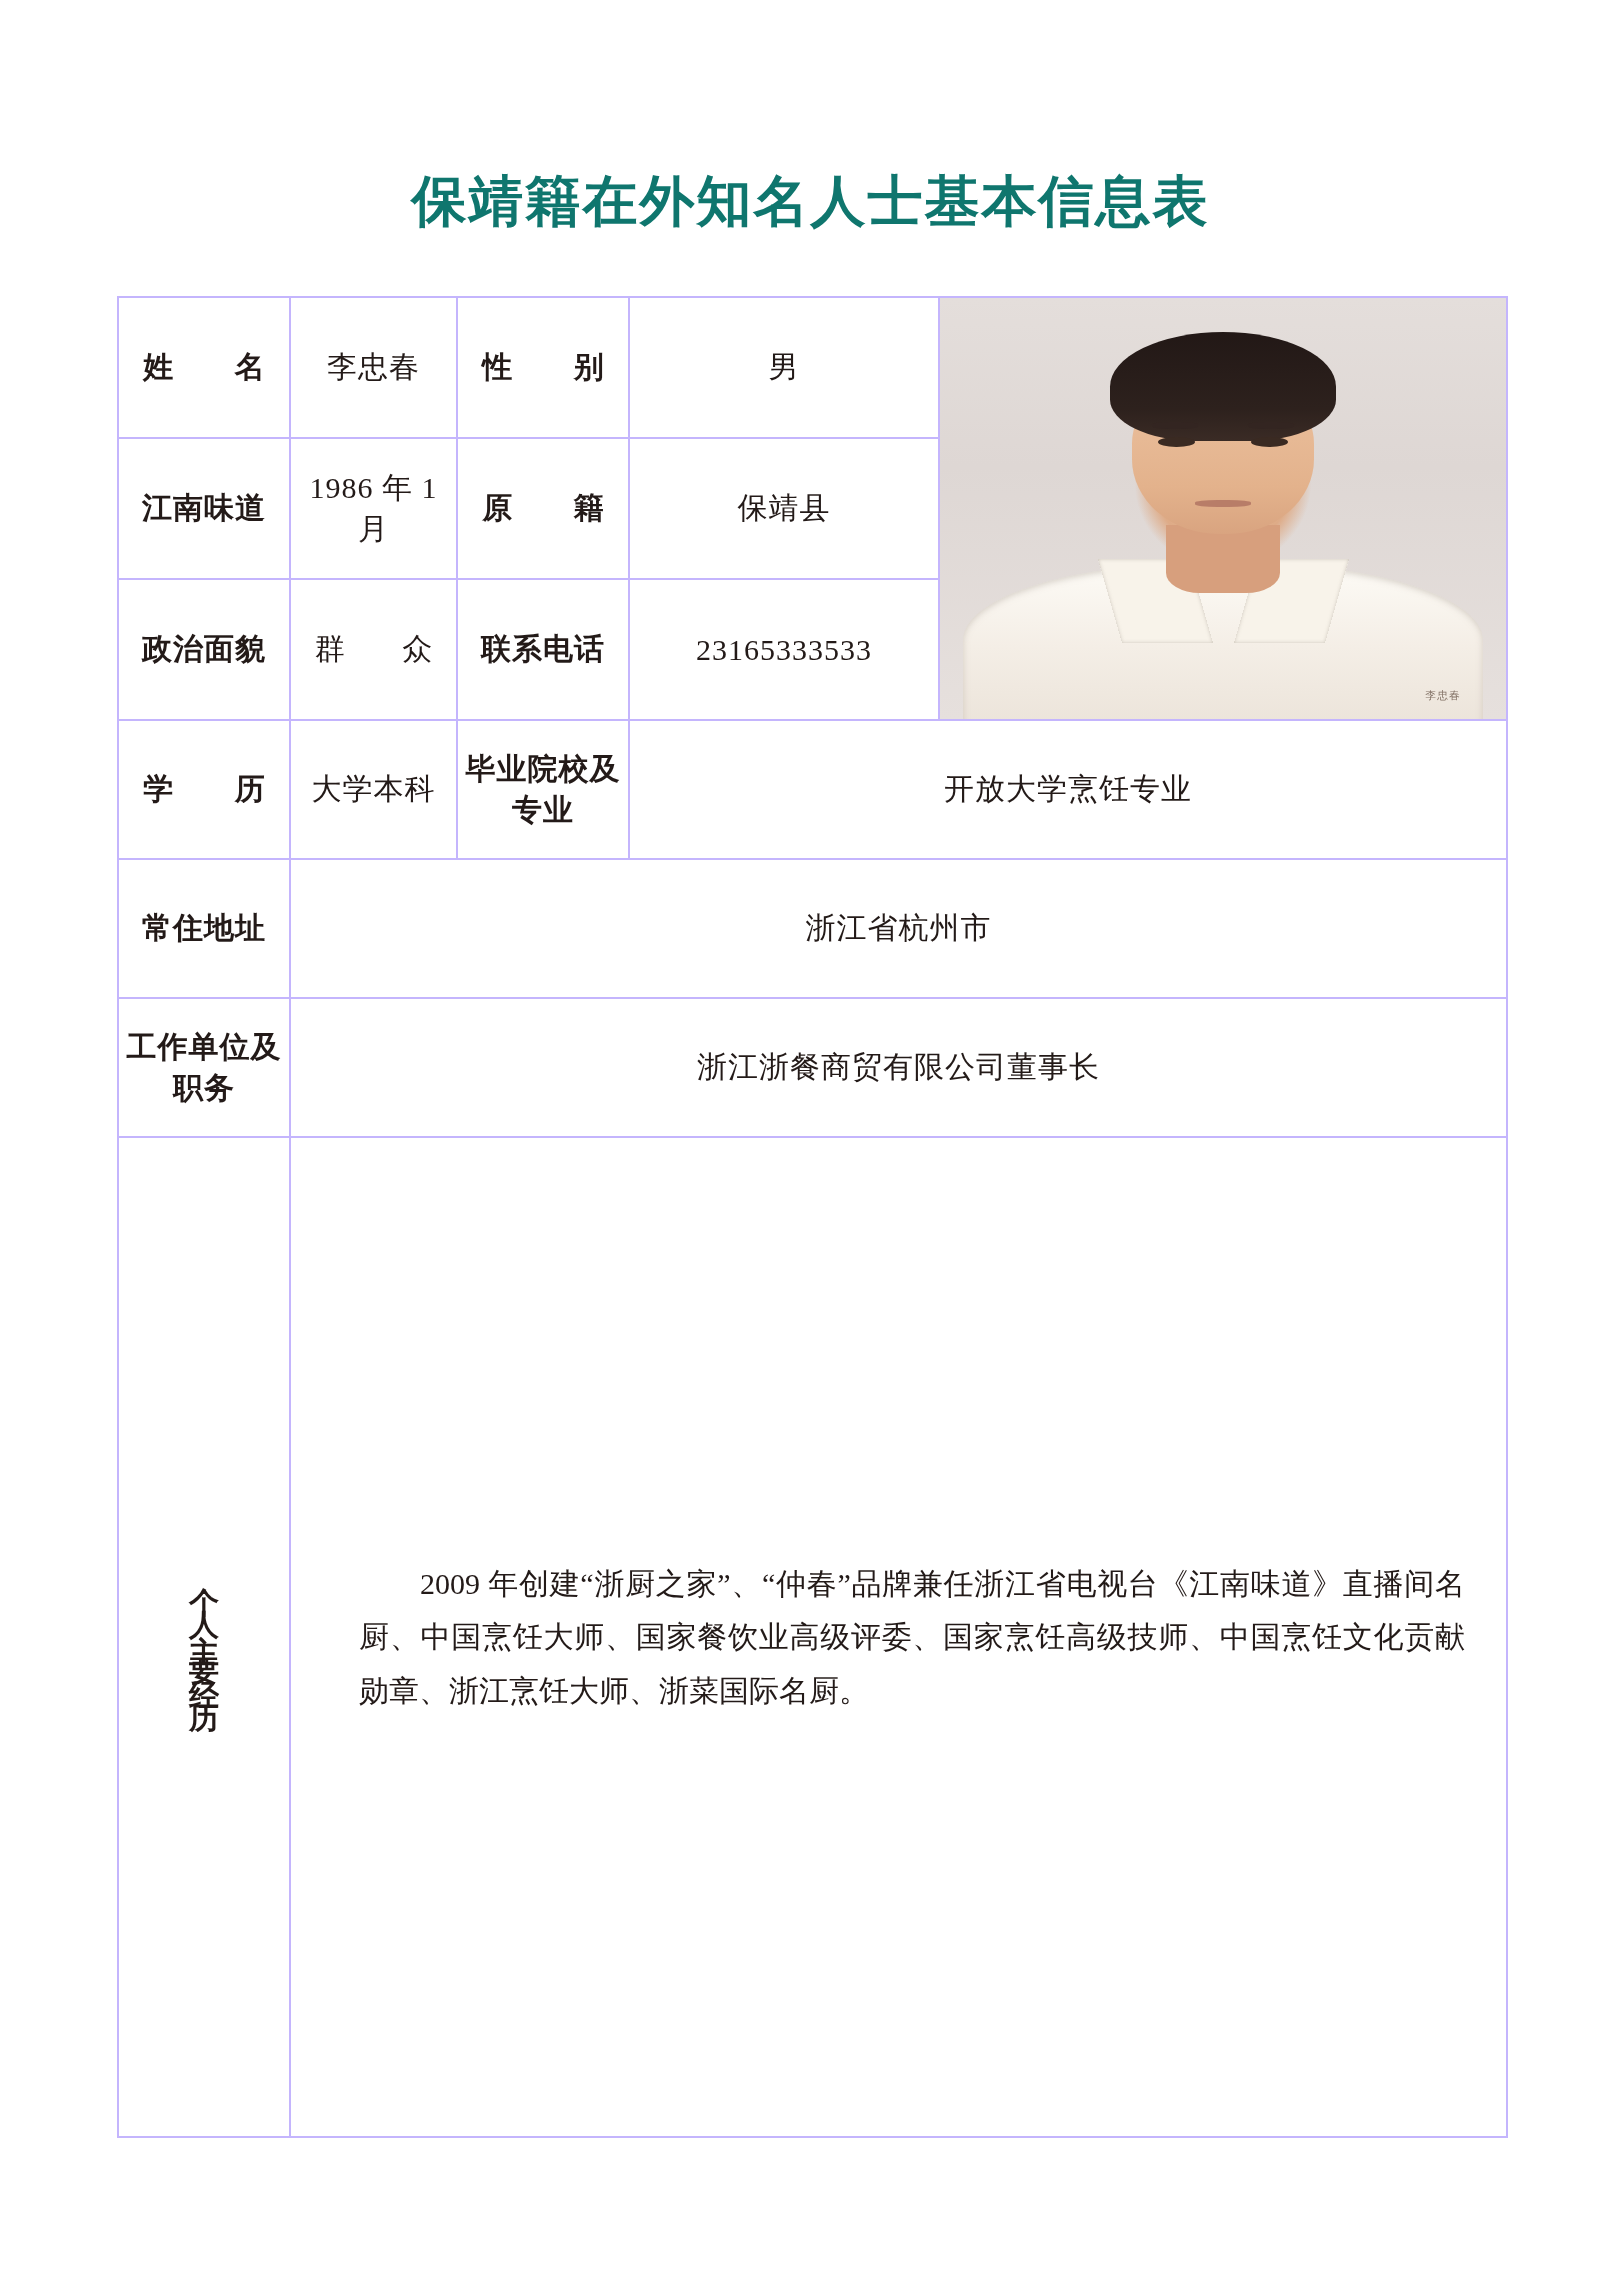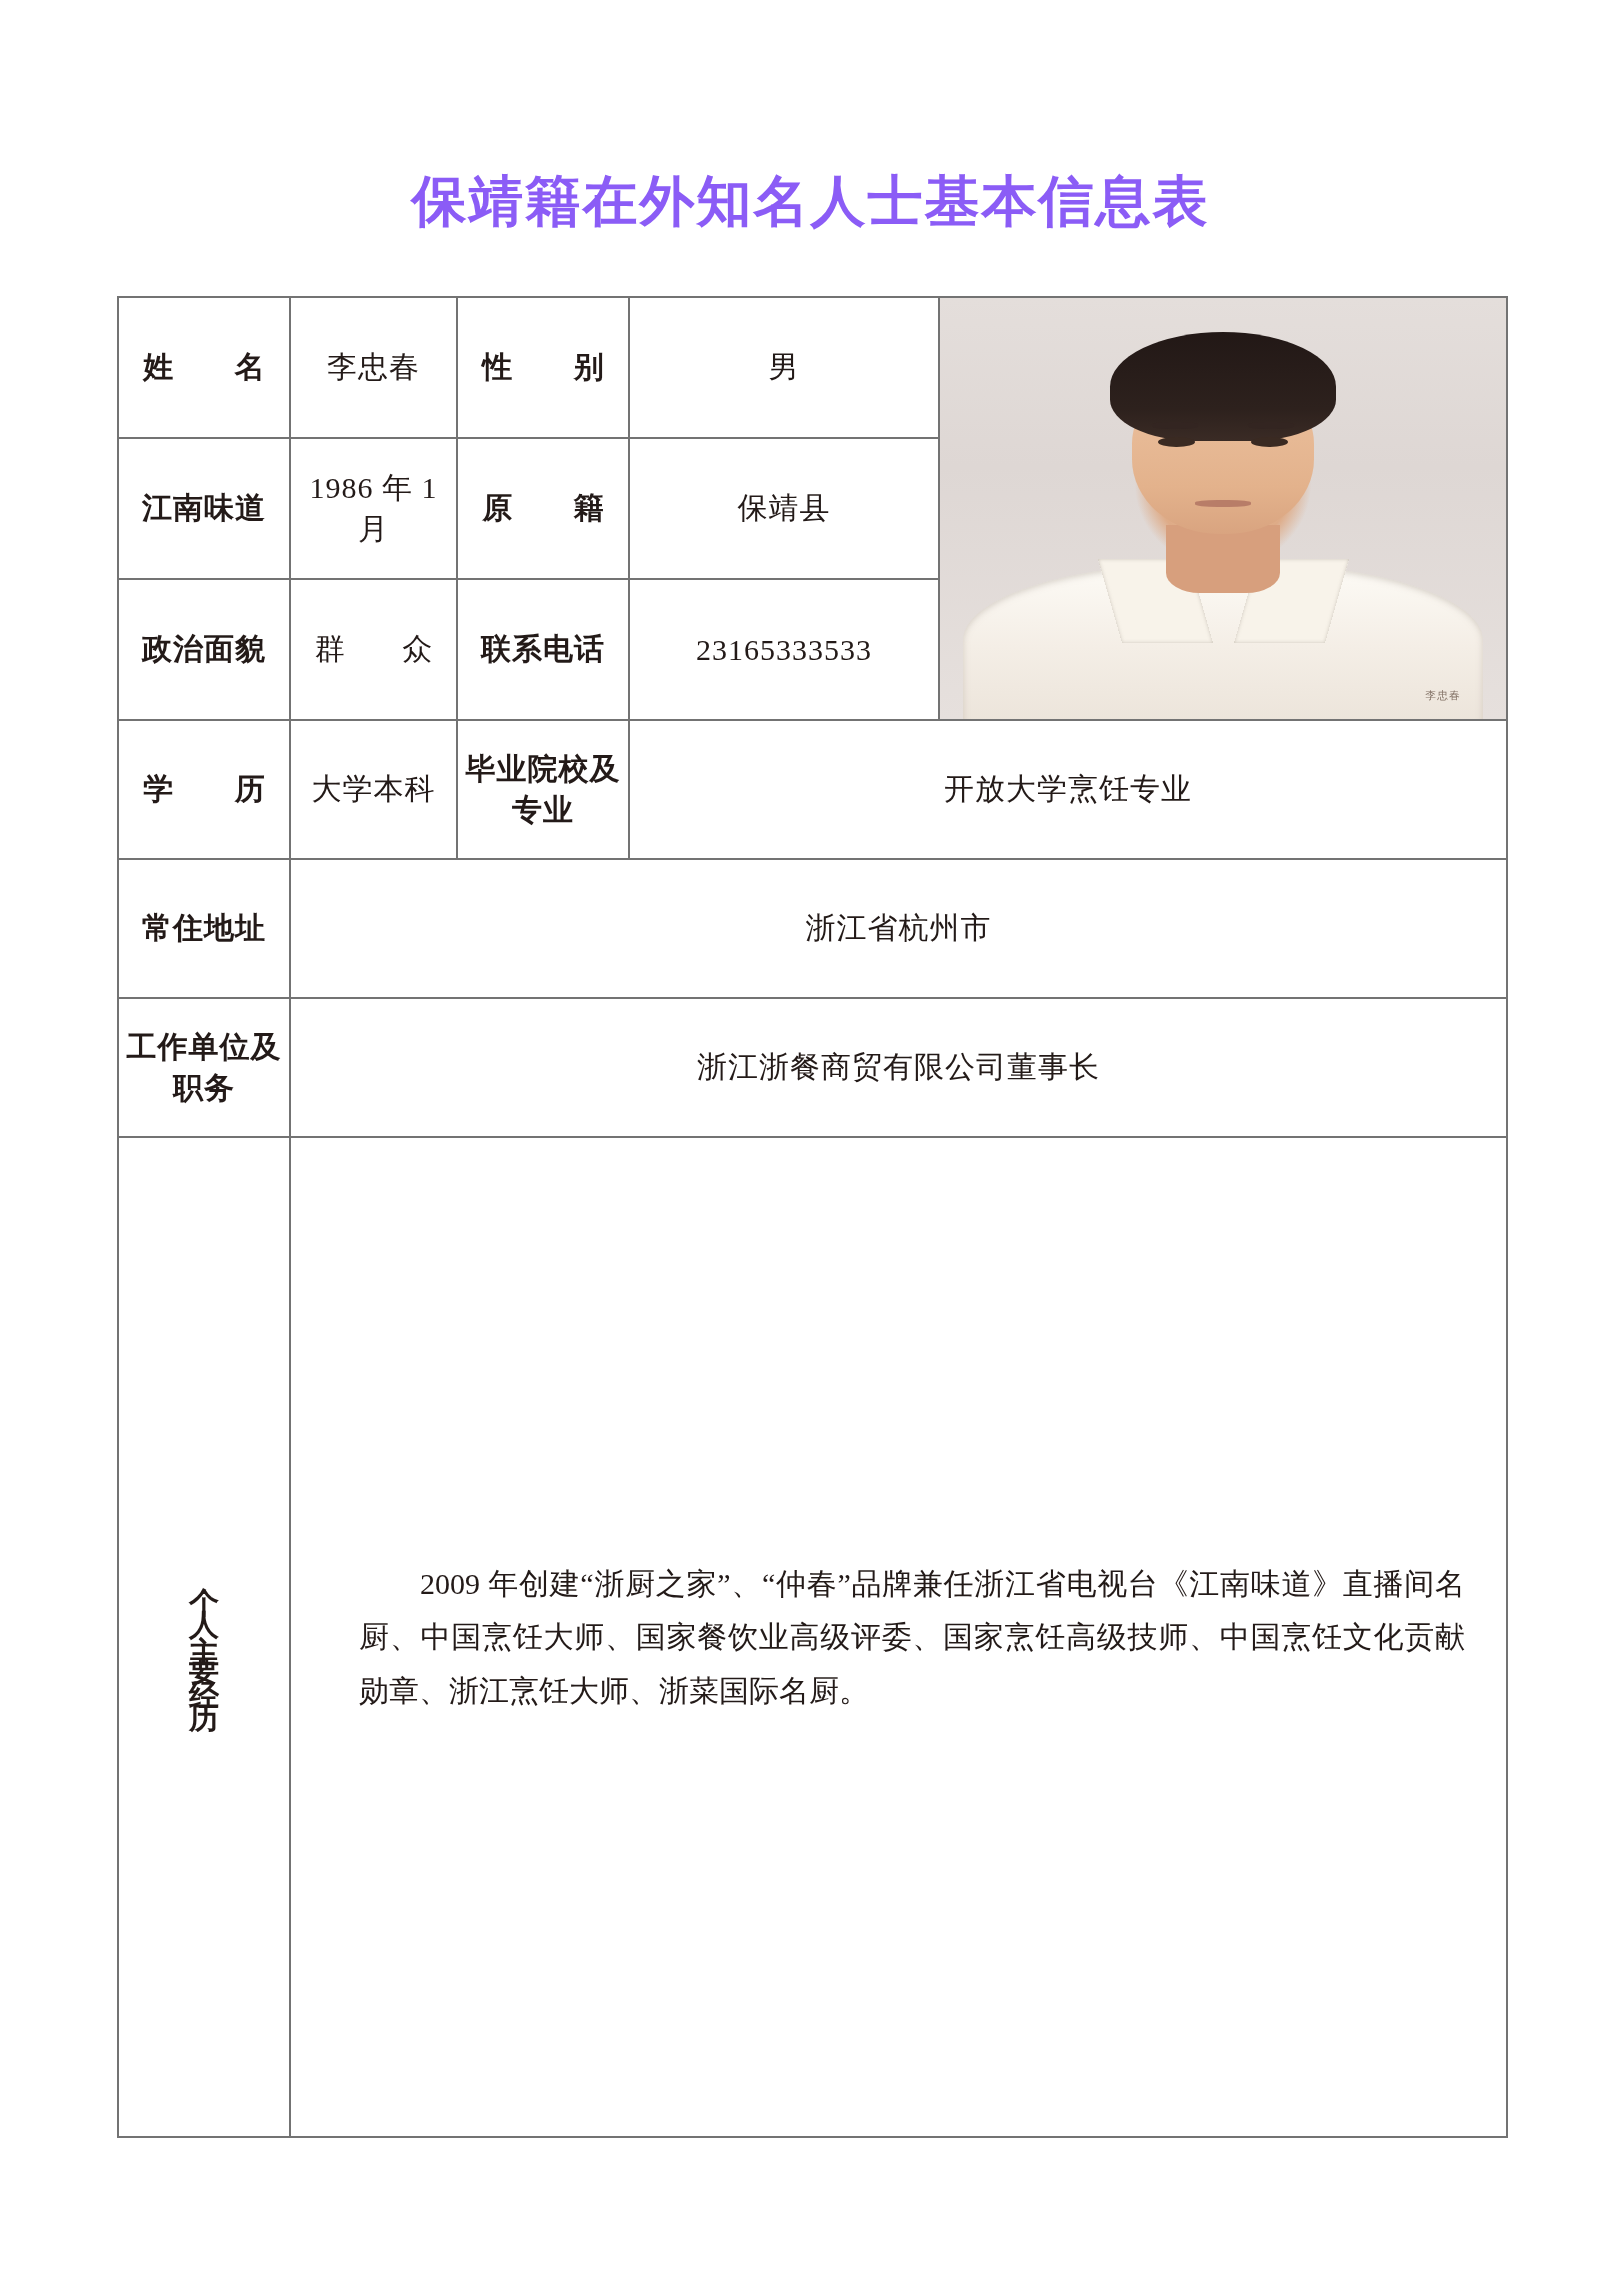--- a/index.html
+++ b/index.html
@@ -23,33 +23,33 @@
   }
   .doc-title {
     position: absolute;
     left: 0;
     top: 165px;
     width: 1621px;
     text-align: center;
     font-size: 55px;
     font-weight: bold;
     letter-spacing: 2px;
-    color: #8b5cf6;
+    color: #0f766e;
     font-family: "Liberation Serif", "DejaVu Serif", serif;
   }
   table.info-table {
     position: absolute;
     left: 117px;
     top: 296px;
     width: 1388px;
     border-collapse: collapse;
     table-layout: fixed;
   }
   table.info-table td {
-    border: 2px solid #737373;
+    border: 2px solid #c4b5fd;
     padding: 0;
     text-align: center;
     vertical-align: middle;
     font-size: 30px;
     color: #231a18;
   }
   .lbl {
     font-weight: bold;
     letter-spacing: 1px;
   }

